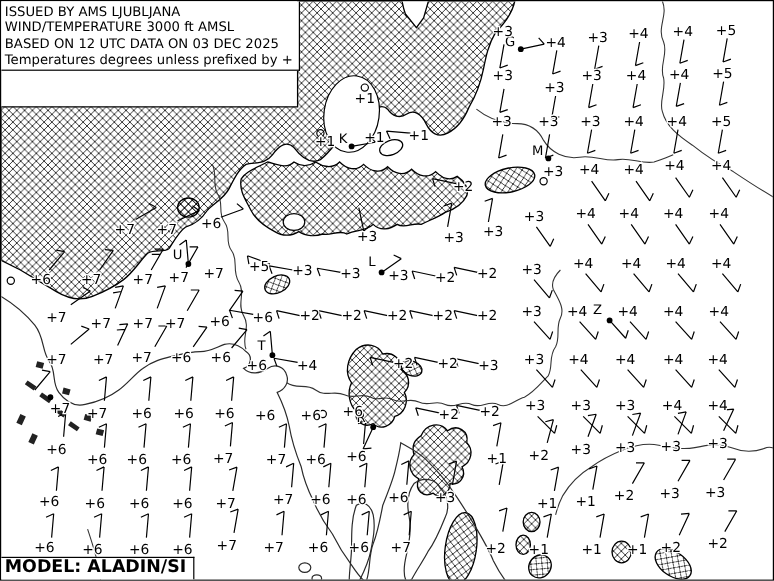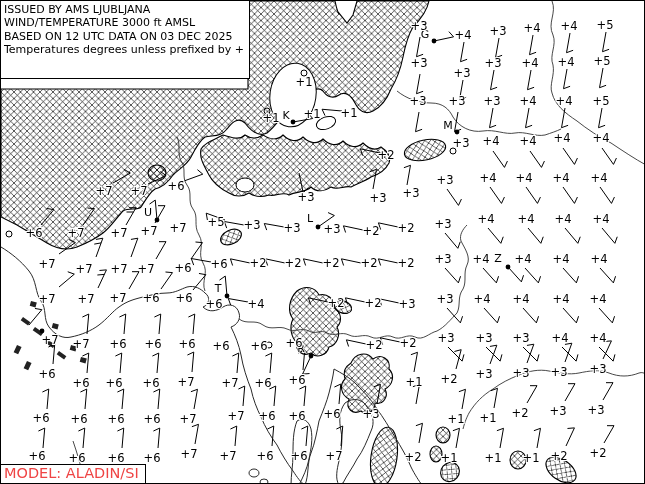--- a/index.html
+++ b/index.html
@@ -1,25 +1,25 @@
 <!DOCTYPE html>
 <html><head>
 <meta charset="utf-8">
 <style>
   html,body{margin:0;padding:0;background:#888;}
   .stage{position:relative;width:645px;height:484px;background:#fff;box-sizing:border-box;
          border:1px solid #000;overflow:hidden;font-family:"DejaVu Sans","Liberation Sans",sans-serif;}
   .stage svg{position:absolute;left:0;top:0;}
   .info-box{position:absolute;left:0;top:0;width:249px;box-sizing:border-box;background:#fff;
-            border:1px solid #000;border-left:none;border-top:none;padding:2px 3px 21px 3px;
+            border:1px solid #000;border-left:none;border-top:none;padding:2px 3px 1px 3px;
             font-size:11px;line-height:13.4px;white-space:nowrap;color:#000;}
   .info-box .ln b{font-weight:normal;}
   .model-box{position:absolute;left:0;bottom:0;box-sizing:border-box;background:#fff;
              border:1px solid #000;border-left:none;border-bottom:none;padding:0 6px 2px 3px;
-             font-size:14.5px;color:#ef4444;}
+             font-size:14.5px;color:#000000;font-weight:bold;}
   text.temp{font-size:11.5px;fill:#000;paint-order:stroke;stroke:#fff;stroke-width:2.2px;
             text-anchor:middle;font-family:"DejaVu Sans","Liberation Sans",sans-serif;}
   text.stn{font-size:11px;fill:#000;paint-order:stroke;stroke:#fff;stroke-width:1.6px;
            text-anchor:middle;font-family:"DejaVu Sans","Liberation Sans",sans-serif;}
   .coast{fill:none;stroke:#2a2a2a;stroke-width:1;}
   .border{fill:none;stroke:#333;stroke-width:0.9;}
   .hatch{fill:url(#xh);stroke:#000;stroke-width:1.1;}
   .hole{fill:#fff;stroke:#000;stroke-width:1;}
   .isl{fill:#222;stroke:none;}
 </style>

